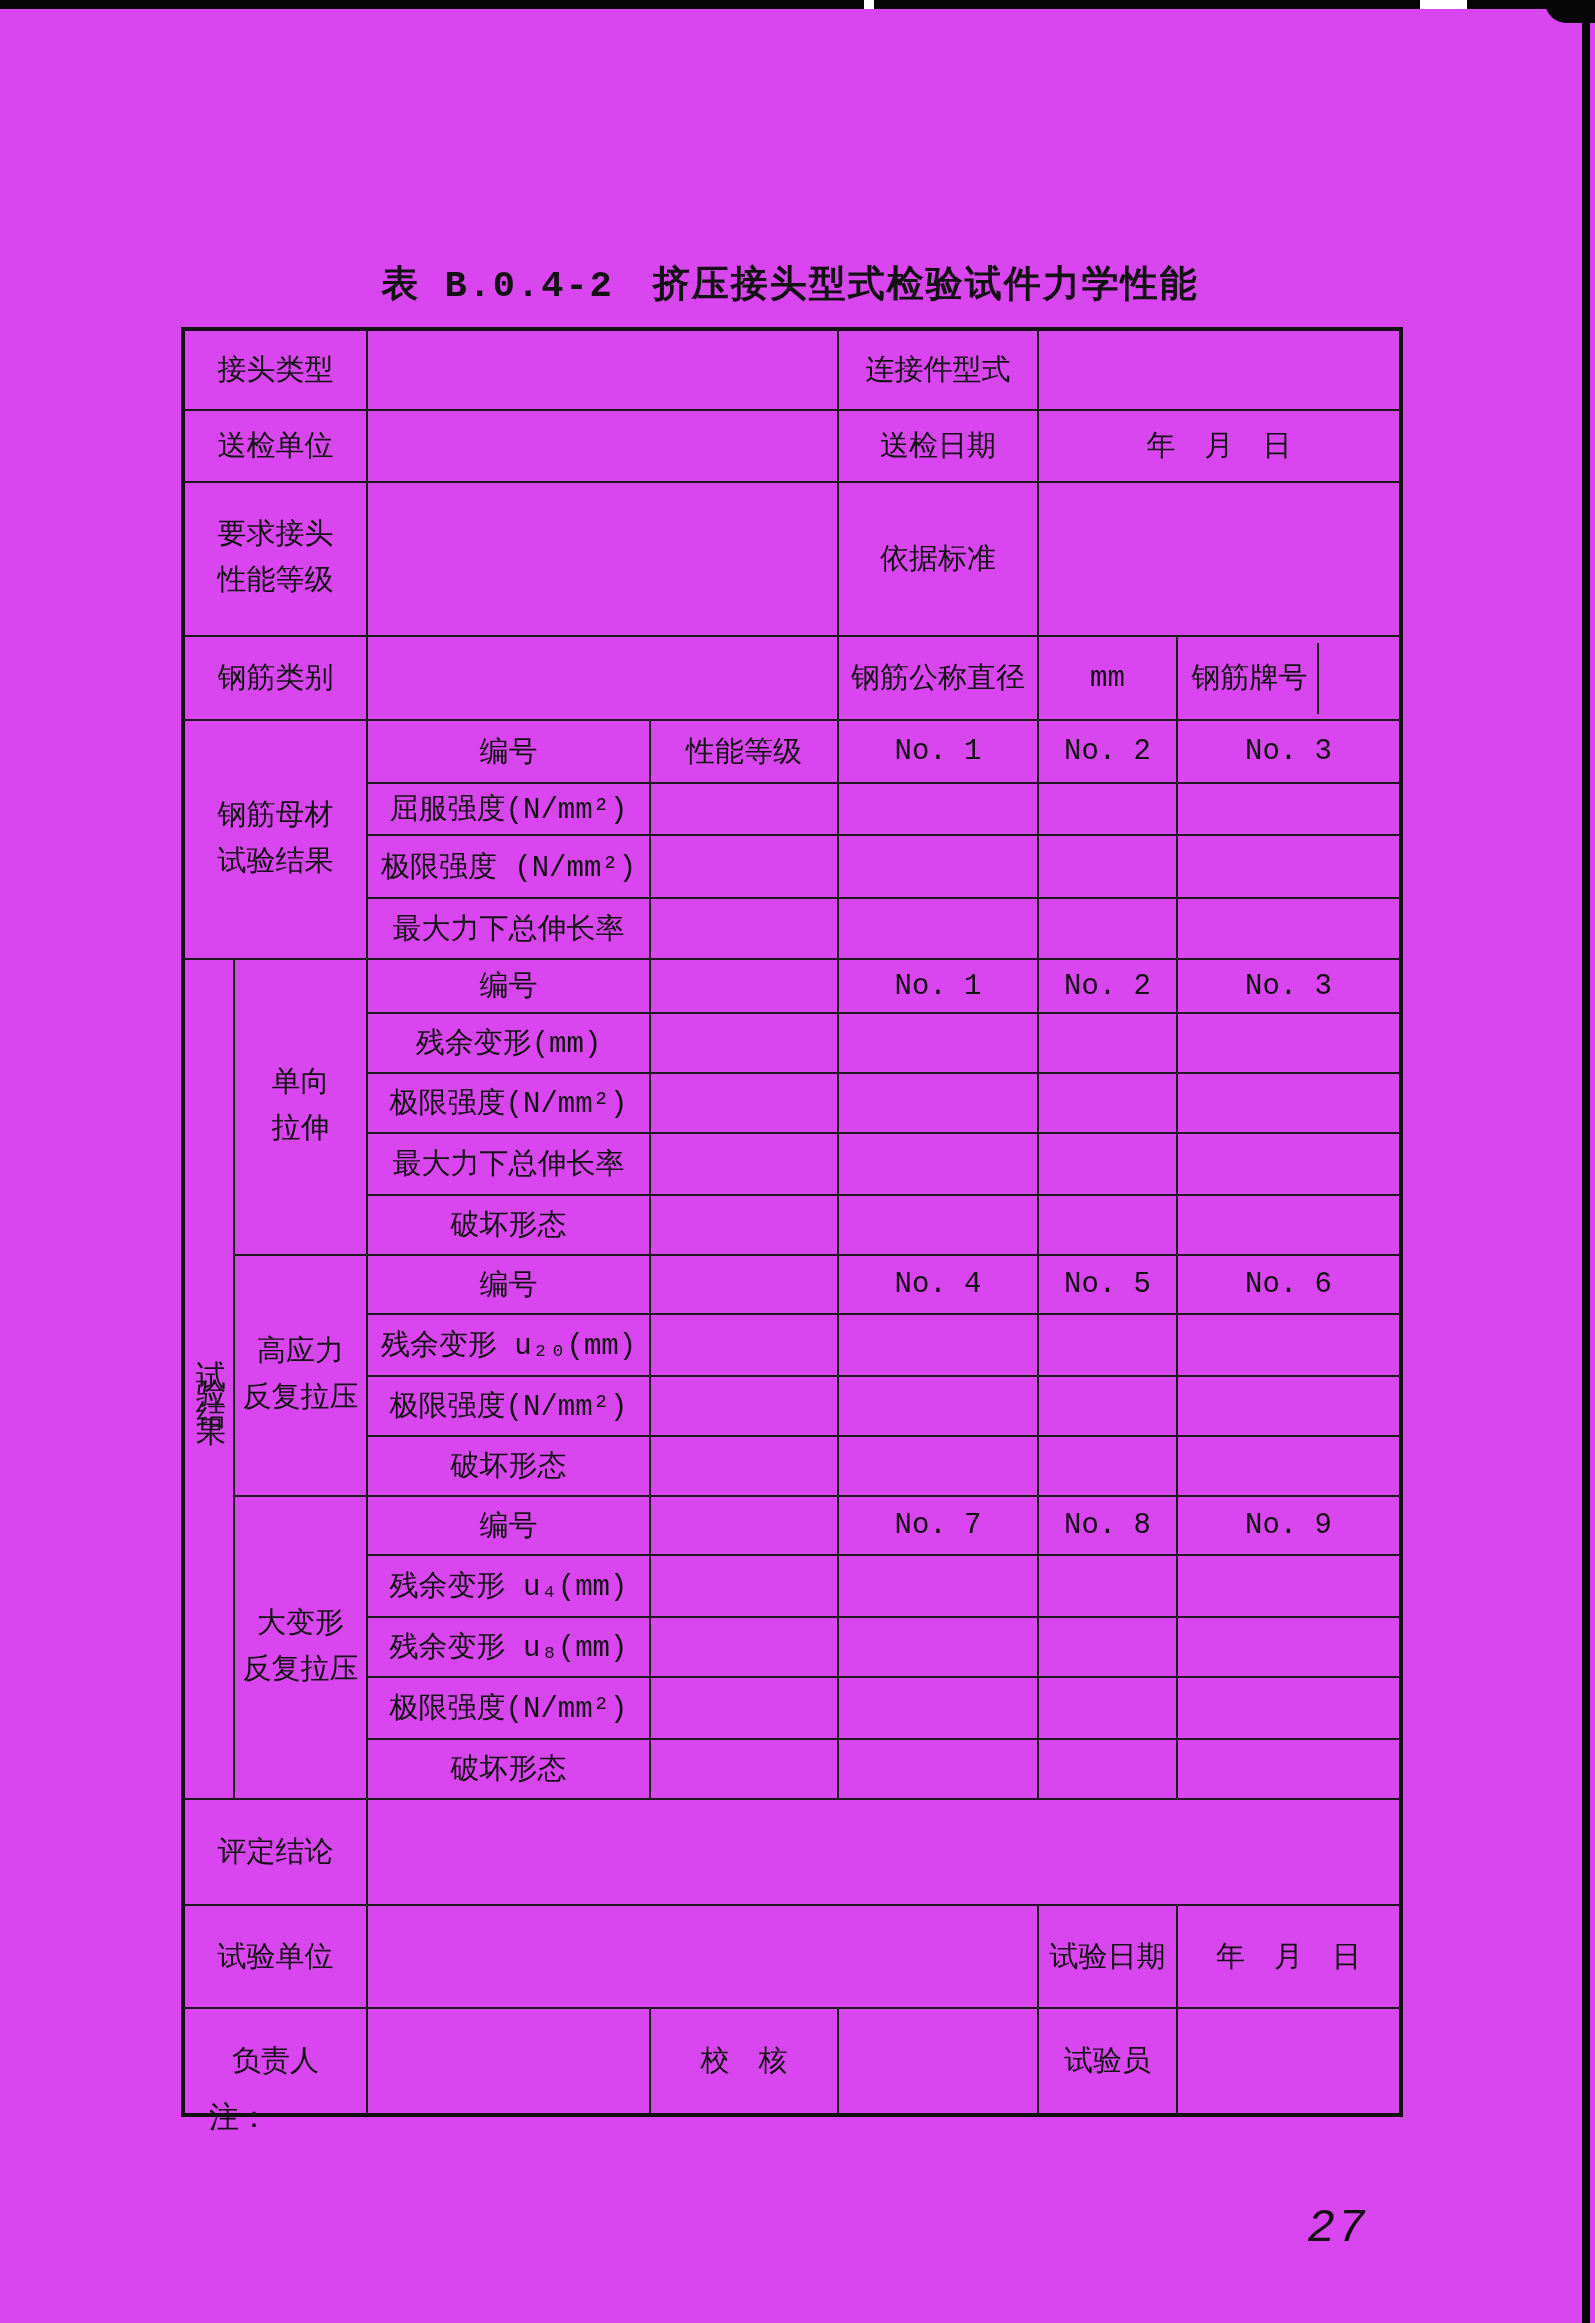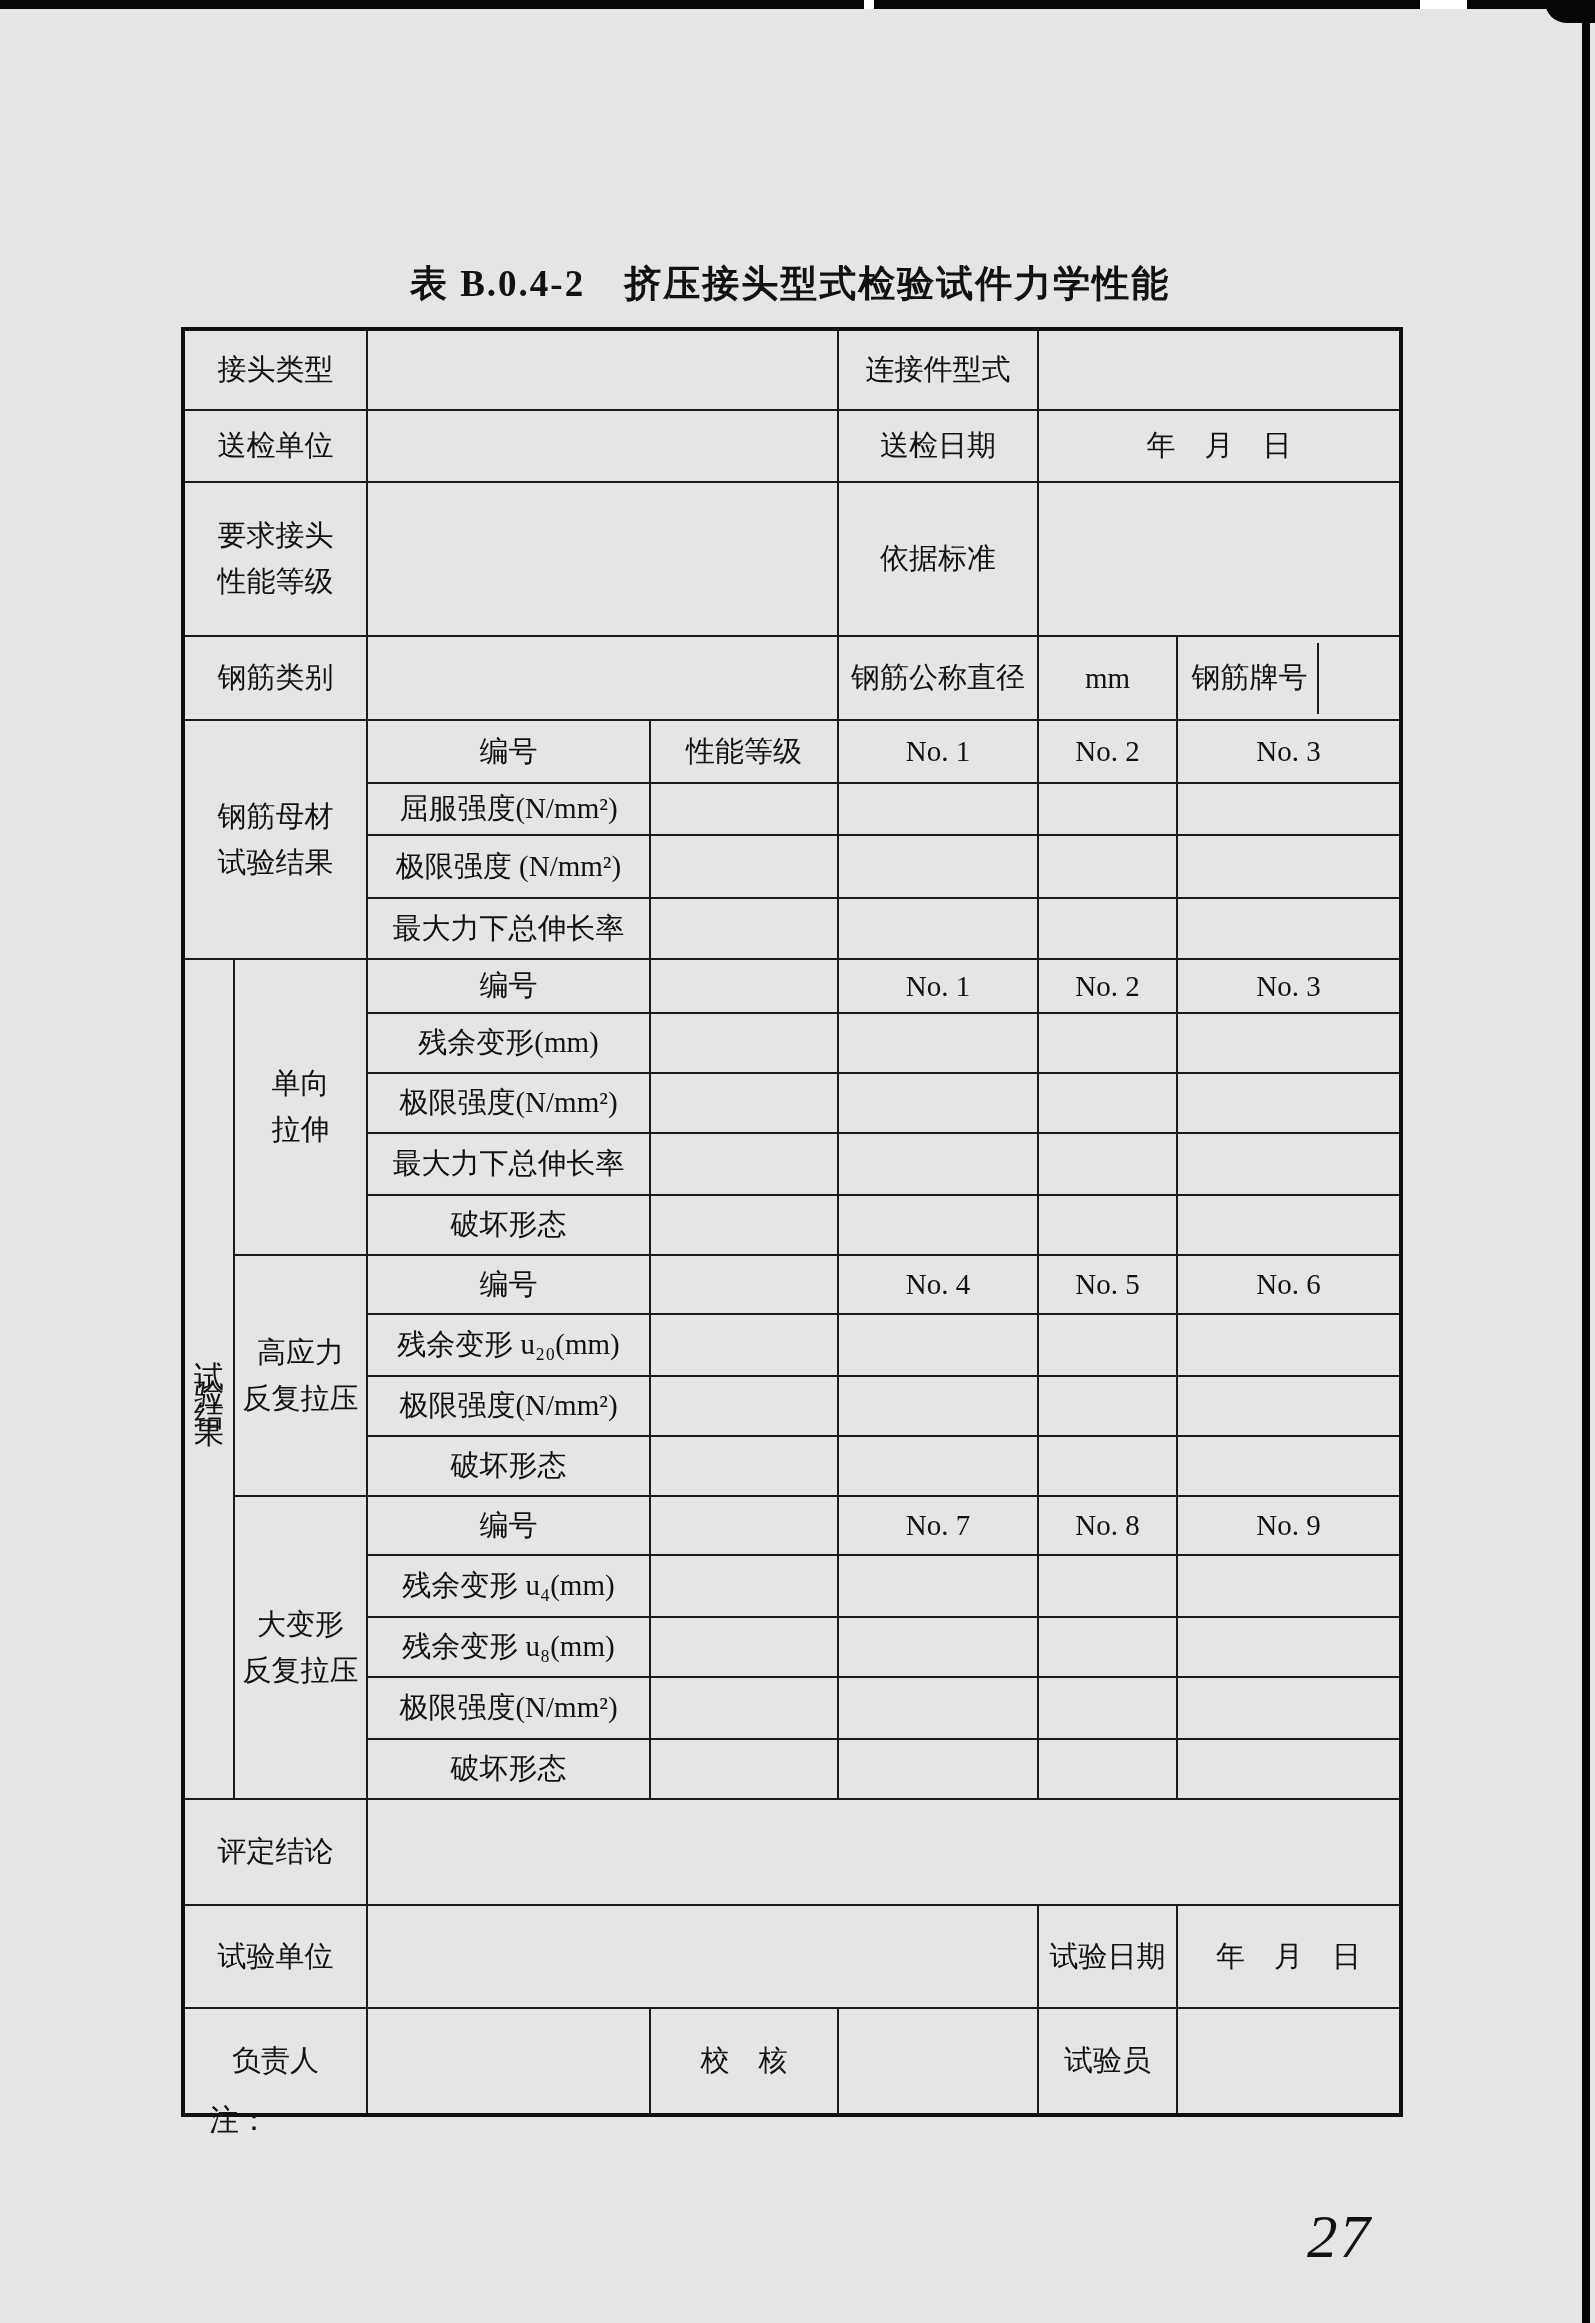--- a/index.html
+++ b/index.html
@@ -1,18 +1,18 @@
 <!DOCTYPE html>
 <html><head>
 <meta charset="utf-8">
 <style>
   html,body{margin:0;padding:0;background:#ffffff;}
   .page{
-    position:relative;width:1596px;height:2323px;background:#e5e5e5;overflow:hidden;
-    font-family:Liberation Serif, serif;color:#121212;
+    position:relative;width:1596px;height:2323px;background:#d946ef;overflow:hidden;
+    font-family:Liberation Mono, monospace;color:#121212;
   }
   
   .scan-topbar{position:absolute;left:0;top:0;width:1596px;height:8.8px;background:#060606;}
   .scan-topbar-gap{position:absolute;top:0;height:8.8px;background:#ffffff;}
   .scan-rightline{position:absolute;top:0;width:7.8px;height:2323px;background:#060606;}
   .scan-corner{position:absolute;top:0;width:51px;height:23.4px;background:#060606;border-bottom-left-radius:21.5px;}
 
   .doc-title{
     position:absolute;left:181px;top:259px;width:1218px;
     text-align:center;font-size:37px;font-weight:bold;letter-spacing:2px;white-space:nowrap;
@@ -43,21 +43,21 @@
 
   .note{
     position:absolute;left:209px;top:2097px;width:1229px;
     display:flex;font-size:30px;line-height:45px;
   }
   .note-label{flex:0 0 64px;}
   .note-text{white-space:pre-line;}
 
   .page-number{
     position:absolute;left:1307px;top:2202px;
-    font-size:61px;font-style:italic;letter-spacing:2px;
+    font-size:47px;font-style:italic;letter-spacing:2px;
   }
 </style>
 </head>
 <body>
 
 <div class="page">
 
   <div class="scan-topbar"></div>
   <div class="scan-topbar-gap" style="left:1420px;width:47px;"></div>
   <div class="scan-topbar-gap" style="left:864px;width:9.8px;"></div>

